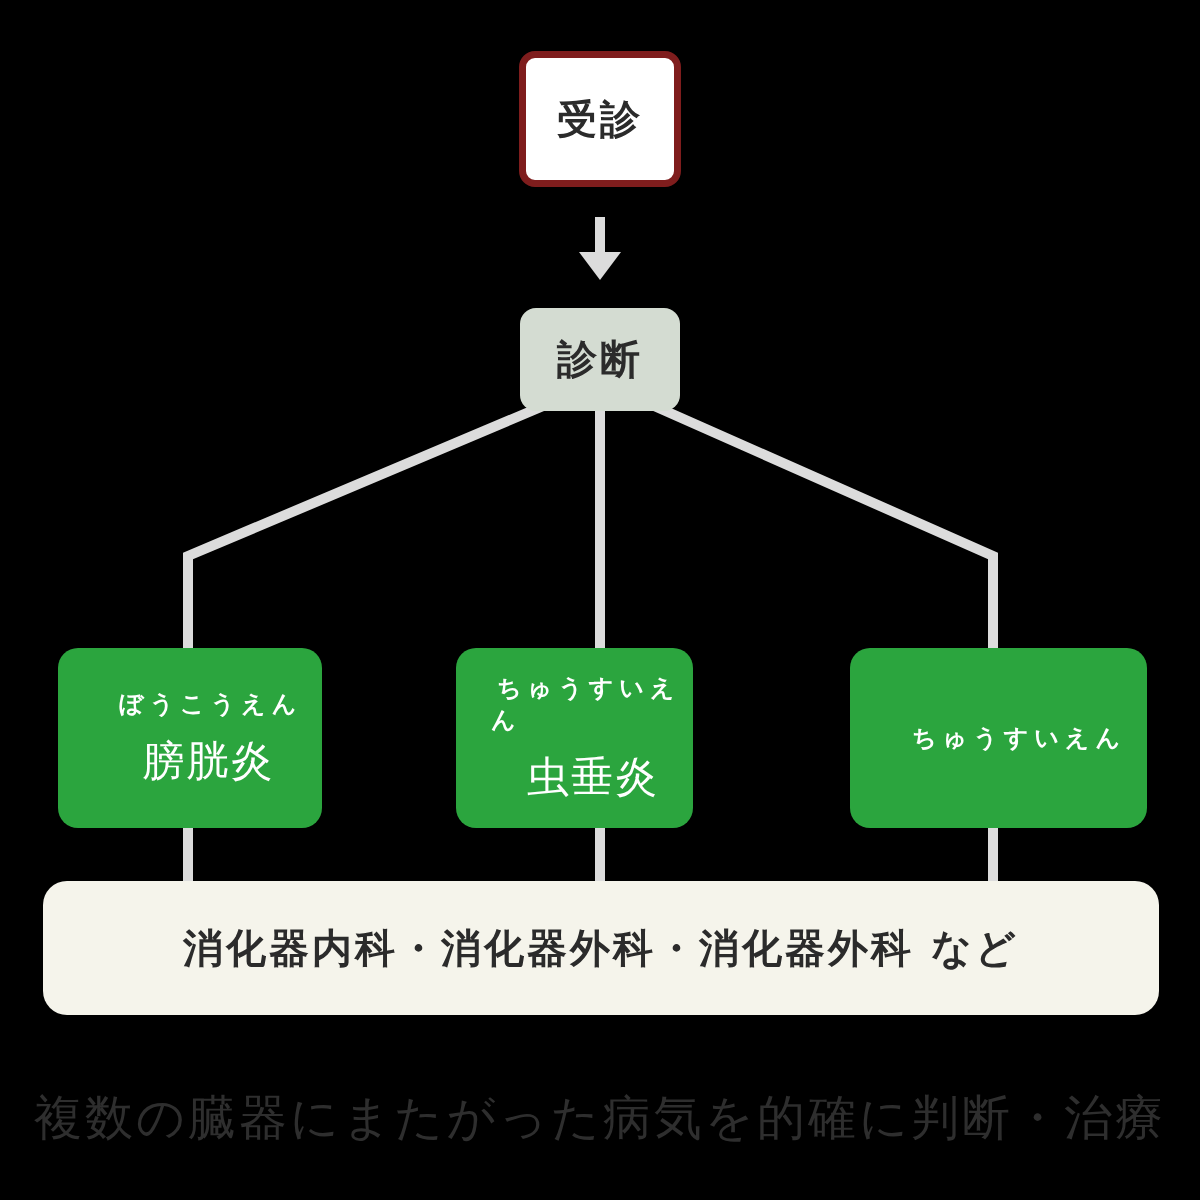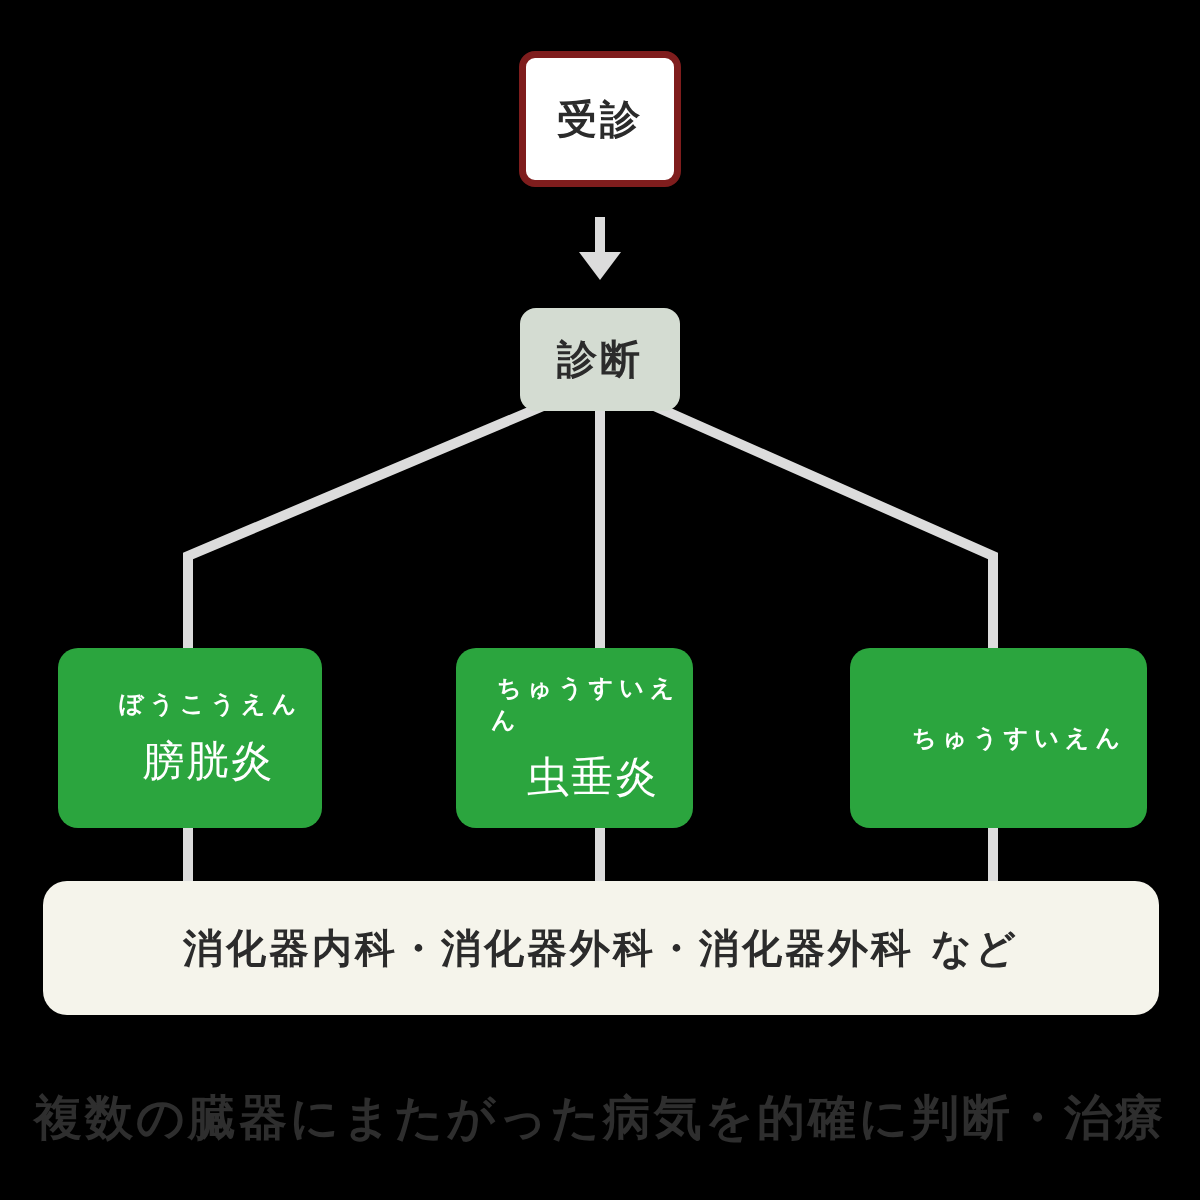--- a/index.html
+++ b/index.html
@@ -87,21 +87,21 @@
     color: #2b2b2b;
     letter-spacing: 3px;
   }
   .caption {
     position: absolute;
     left: 0;
     top: 1086px;
     width: 1200px;
     text-align: center;
     font-size: 48px;
-    font-weight: bold;
+    font-weight: normal;
     color: #2e2e2e;
     letter-spacing: 3px;
   }
 </style>
 </head>
 <body>
 
 <div class="canvas">
 
   <svg class="layer-svg" width="1200" height="1200" viewBox="0 0 1200 1200">

